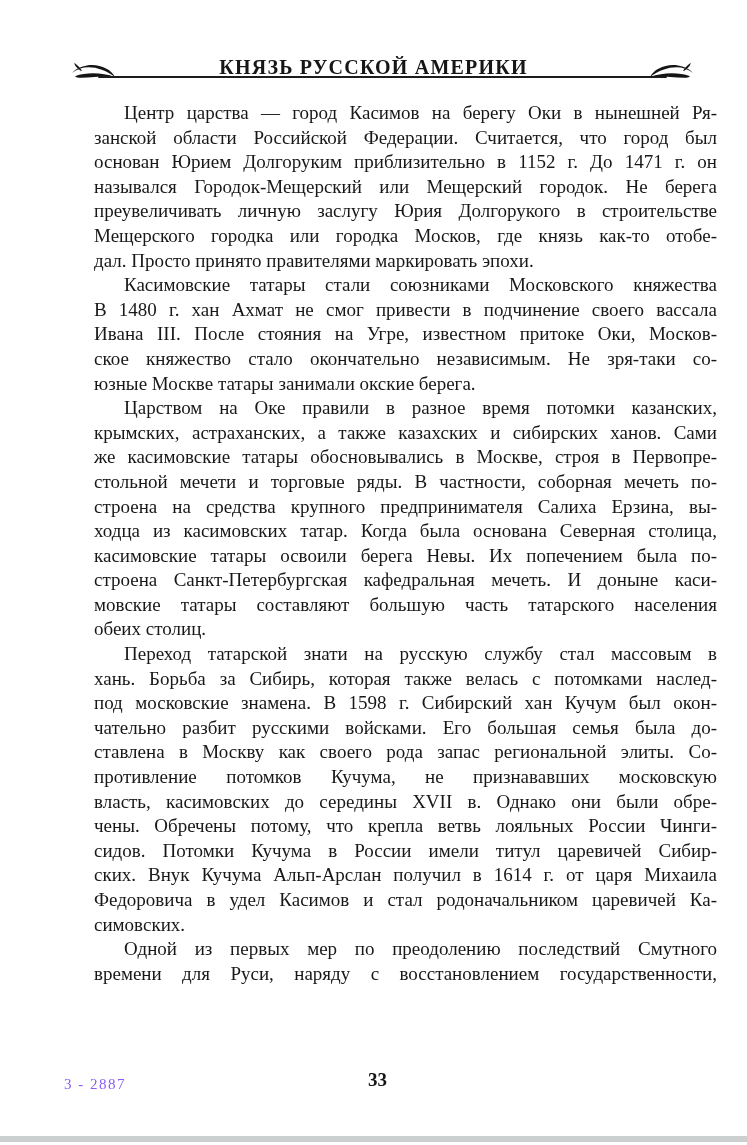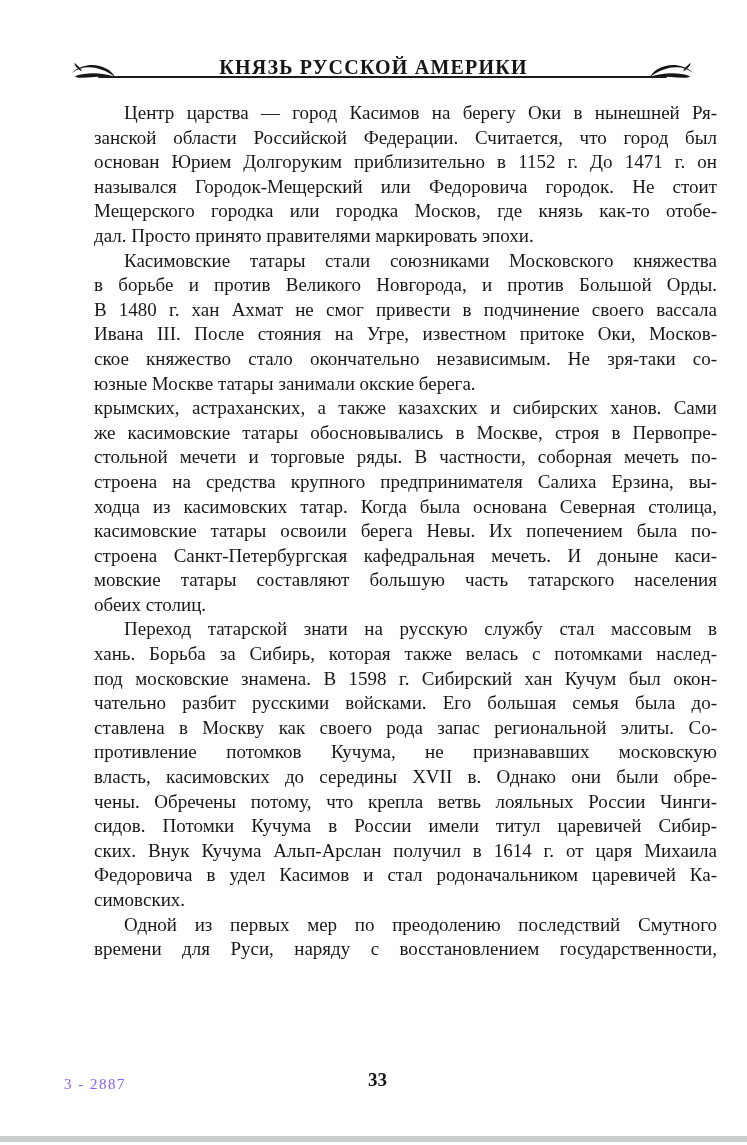--- a/index.html
+++ b/index.html
@@ -89,33 +89,34 @@
         <path d="M11,10 C7,7.5 4.7,5 4.2,1.8 C7.4,3.8 9.6,6.8 11.8,9.4 Z"></path>
       </g>
     </svg>
   </div>
 
   <main class="text-block">
       <div class="paragraph">
         <div class="line first">Центр царства — город Касимов на берегу Оки в нынешней Ря-</div>
         <div class="line">занской области Российской Федерации. Считается, что город был</div>
         <div class="line">основан Юрием Долгоруким приблизительно в 1152 г. До 1471 г. он</div>
-        <div class="line">назывался Городок-Мещерский или Федоровича городок. Не стоит</div>
+        <div class="line">назывался Городок-Мещерский или Мещерский городок. Не берега</div>
+        <div class="line">преувеличивать личную заслугу Юрия Долгорукого в строительстве</div>
         <div class="line">Мещерского городка или городка Москов, где князь как-то отобе-</div>
         <div class="line last">дал. Просто принято правителями маркировать эпохи.</div>
       </div>
       <div class="paragraph">
         <div class="line first">Касимовские татары стали союзниками Московского княжества</div>
-        <div class="line">в борьбе и против Великого Новгорода, и против Большой Орды.</div>
         <div class="line">В 1480 г. хан Ахмат не смог привести в подчинение своего вассала</div>
         <div class="line">Ивана III. После стояния на Угре, известном притоке Оки, Москов-</div>
         <div class="line">ское княжество стало окончательно независимым. Не зря-таки со-</div>
         <div class="line last">юзные Москве татары занимали окские берега.</div>
       </div>
       <div class="paragraph">
+        <div class="line first">Царством на Оке правили в разное время потомки казанских,</div>
         <div class="line">крымских, астраханских, а также казахских и сибирских ханов. Сами</div>
         <div class="line">же касимовские татары обосновывались в Москве, строя в Первопре-</div>
         <div class="line">стольной мечети и торговые ряды. В частности, соборная мечеть по-</div>
         <div class="line">строена на средства крупного предпринимателя Салиха Ерзина, вы-</div>
         <div class="line">ходца из касимовских татар. Когда была основана Северная столица,</div>
         <div class="line">касимовские татары освоили берега Невы. Их попечением была по-</div>
         <div class="line">строена Санкт-Петербургская кафедральная мечеть. И доныне каси-</div>
         <div class="line">мовские татары составляют большую часть татарского населения</div>
         <div class="line last">обеих столиц.</div>
       </div>

